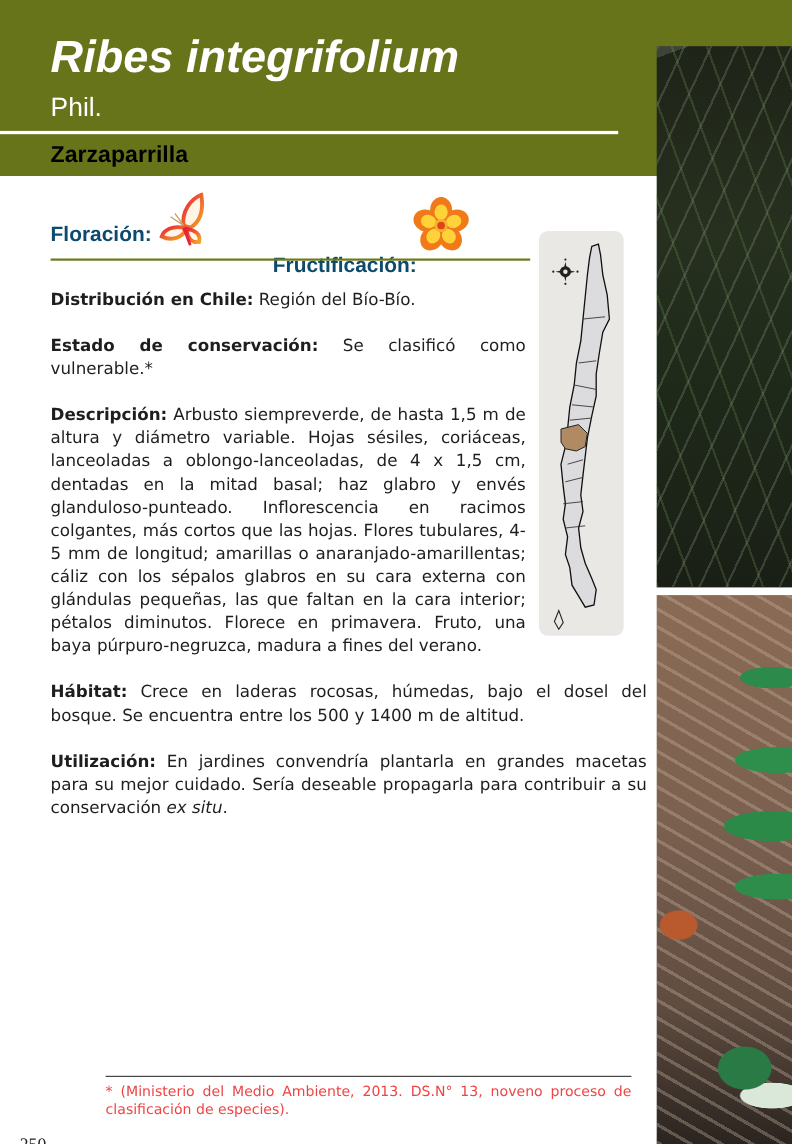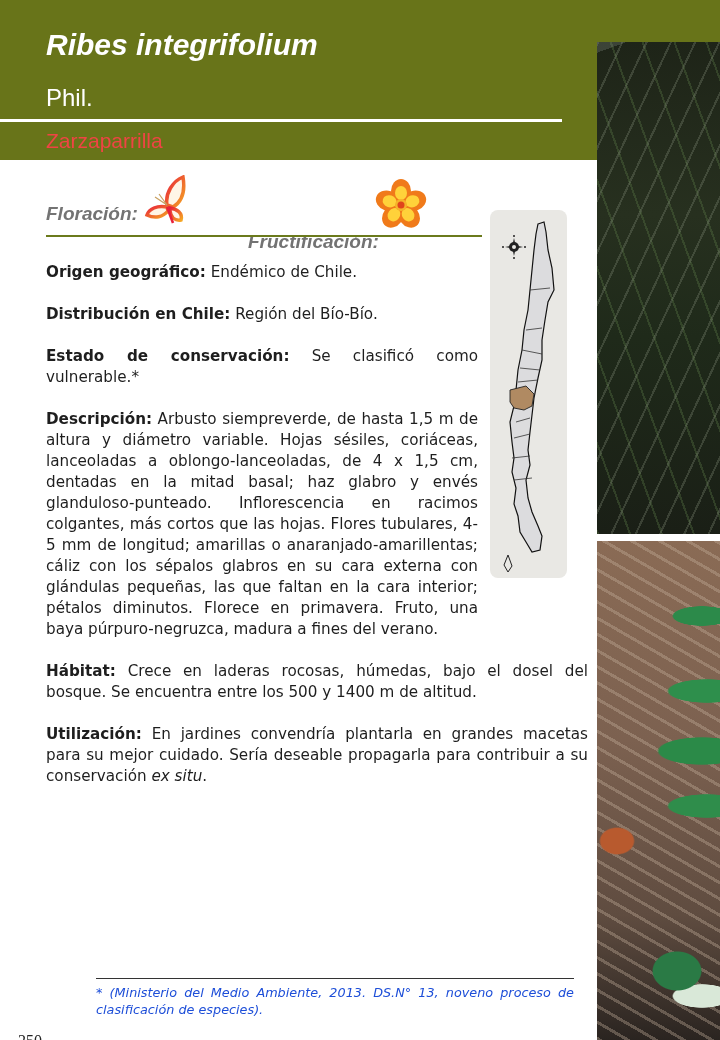--- a/index.html
+++ b/index.html
@@ -1,54 +1,54 @@
 <!DOCTYPE html>
 <html><head>
 <meta charset="utf-8">
 <style>
   html, body { margin:0; padding:0; }
   body { width:720px; height:1040px; position:relative; overflow:hidden; background:#ffffff;
          font-family:"DejaVu Sans", sans-serif; color:#1e1e1e; }
   .header { position:absolute; left:0; top:0; width:720px; height:160px; background:#687419; }
   .title { position:absolute; left:46px; top:28px; font-family:"Liberation Sans", sans-serif;
-           font-weight:bold; font-style:italic; font-size:30px; color:#ffffff; letter-spacing:0px; margin:0; }
+           font-weight:bold; font-style:italic; font-size:41px; color:#ffffff; letter-spacing:0px; margin:0; }
   .author { position:absolute; left:46px; top:84px; font-family:"Liberation Sans", sans-serif;
             font-size:24px; color:#ffffff;text-align:right; }
   .rule-white { position:absolute; left:0; top:119px; width:562px; height:3px; background:#ffffff; }
   .common { position:absolute; left:46px; top:129px; font-family:"Liberation Sans", sans-serif;
-            font-weight:normal; font-size:21px; color:#ef4444;text-align:center; }
+            font-weight:bold; font-size:21px; color:#000000;text-align:center; }
   .photo-top { position:absolute; left:597px; top:42px; width:123px; height:492px;
     background:
       linear-gradient(160deg, rgba(150,160,150,0.25) 0 2%, transparent 2% 100%),
       repeating-linear-gradient(115deg, rgba(120,130,110,0.35) 0 2px, transparent 2px 22px),
       repeating-linear-gradient(70deg, rgba(90,120,70,0.35) 0 2px, transparent 2px 30px),
       linear-gradient(180deg, #1e2418 0%, #27301f 35%, #1f2a1a 60%, #1a1f16 100%); }
   .photo-bottom { position:absolute; left:597px; top:541px; width:123px; height:499px;
     background:
       radial-gradient(ellipse 30px 10px at 105px 75px, #2c8a4a 0 95%, transparent 100%),
       radial-gradient(ellipse 40px 12px at 110px 150px, #2e8f4c 0 95%, transparent 100%),
       radial-gradient(ellipse 45px 14px at 105px 210px, #2b8a48 0 95%, transparent 100%),
       radial-gradient(ellipse 40px 12px at 110px 265px, #2f8d4b 0 95%, transparent 100%),
       radial-gradient(ellipse 25px 20px at 80px 430px, #2a7a45 0 95%, transparent 100%),
       radial-gradient(ellipse 30px 12px at 105px 455px, #d9e8d8 0 95%, transparent 100%),
       radial-gradient(ellipse 18px 14px at 20px 300px, #b85a2e 0 90%, transparent 100%),
       repeating-linear-gradient(30deg, rgba(200,180,160,0.35) 0 3px, transparent 3px 14px),
       linear-gradient(180deg, #8a6b55 0%, #7c6150 40%, #5f4c40 75%, #2a2420 100%); }
-  .phen { position:absolute; top:203px; font-family:"Liberation Sans", sans-serif; font-weight:bold; font-size:19px; color:#737373;font-style:italic; }
+  .phen { position:absolute; top:203px; font-family:"Liberation Sans", sans-serif; font-weight:bold; font-size:19px; color:#0c4a6e; }
   .phen-rule { position:absolute; left:46px; top:235px; width:436px; height:2px; background:#6b7a1c; }
   .icon-butterfly { position:absolute; left:143px; top:175px; width:48px; height:52px; }
   .icon-flower { position:absolute; left:374px; top:179px; width:54px; height:52px; }
   .map { position:absolute; left:490px; top:210px; width:77px; height:368px; background:#e9e8e4; border-radius:8px; }
   .content { position:absolute; left:46px; top:262px; width:542px; font-size:15.2px; line-height:21px; }
   .field { margin:0 0 21px 0; text-align:justify; }
   .field.narrow { width:432px; }
   .label { font-weight:bold; }
   .footrule { position:absolute; left:96px; top:978px; width:478px; height:1px; background:#333; }
   .footnote { position:absolute; left:96px; top:984px; width:478px; font-size:12.8px; line-height:17px;
-              font-style:italic; text-align:justify; color:#1d4ed8; }
+              text-align:justify; color:#ef4444; }
   .pagenum { position:absolute; left:18px; top:996px; font-family:Liberation Serif, serif; font-size:16px; color:#222;margin-top:36px; }
 </style>
 </head>
 <body>
 
 <div class="header"></div>
 <h1 class="title">Ribes integrifolium</h1>
 <div class="author">Phil.</div>
 <div class="rule-white"></div>
 <div class="common">Zarzaparrilla</div>
@@ -107,21 +107,20 @@
     </g>
     <path d="M48 14 L54 12 L56 22 L58 40 L62 58 L64 80 L58 92 L55 110 L52 130 L52 150 L48 168 L44 188 L42 205 L40 222 L38 240 L40 255 L36 270 L38 288 L42 302 L48 316 L52 326 L50 340 L42 342 L36 332 L30 322 L28 306 L24 294 L26 278 L22 262 L24 248 L22 232 L20 212 L24 196 L26 180 L28 160 L32 140 L34 120 L38 100 L40 80 L42 60 L44 40 L46 24 Z" fill="#dcdcde" stroke="#111" stroke-width="1.2"></path>
     <path d="M40 80 L60 78 M36 120 L52 118 M32 140 L52 144 M30 158 L50 160 M28 172 L48 170" stroke="#333" stroke-width="0.8" fill="none"></path>
     <path d="M20 180 L36 176 L44 184 L42 196 L34 200 L24 198 L20 192 Z" fill="#b08a62" stroke="#222" stroke-width="0.9"></path>
     <path d="M26 212 L40 208 M24 228 L40 224 M22 248 L40 246 M24 270 L42 268" stroke="#333" stroke-width="0.8" fill="none"></path>
     <path d="M14 355 L18 345 L22 356 L18 362 Z" fill="none" stroke="#222" stroke-width="1"></path>
   </svg>
 </div>
 
 <div class="content">
-  <p class="field narrow"><span class="label">Origen geográfico:</span><span> Endémico de Chile.</span></p>
   <p class="field narrow"><span class="label">Distribución en Chile:</span><span> Región del Bío-Bío.</span></p>
   <p class="field narrow"><span class="label">Estado de conservación:</span><span> Se clasificó como vulnerable.*</span></p>
   <p class="field narrow" style="hyphens:auto;"><span class="label">Descripción:</span><span> Arbusto siempreverde, de hasta 1,5 m de altura y diámetro variable. Hojas sésiles, coriáceas, lanceoladas a oblongo-lanceoladas, de 4 x 1,5 cm, dentadas en la mitad basal; haz glabro y envés glanduloso-punteado. Inflorescencia en racimos colgantes, más cortos que las hojas. Flores tubulares, 4-5 mm de longitud; amarillas o anaranjado-amarillentas; cáliz con los sépalos glabros en su cara externa con glándulas pequeñas, las que faltan en la cara interior; pétalos diminutos. Florece en primavera. Fruto, una baya púrpuro-negruzca, madura a fines del verano.</span></p>
   <p class="field"><span class="label">Hábitat:</span><span> Crece en laderas rocosas, húmedas, bajo el dosel del bosque. Se encuentra entre los 500 y 1400 m de altitud.</span></p>
   <p class="field"><span class="label">Utilización:</span><span> En jardines convendría plantarla en grandes macetas para su mejor cuidado. Sería deseable propagarla para contribuir a su conservación </span><i>ex situ</i><span>.</span></p>
 </div>
 
 <div class="footrule"></div>
 <div class="footnote">* (Ministerio del Medio Ambiente, 2013. DS.N° 13, noveno proceso de clasificación de especies).</div>
 <div class="pagenum">250</div>

